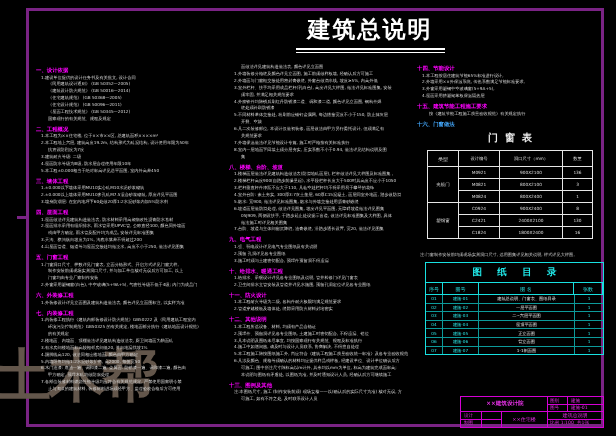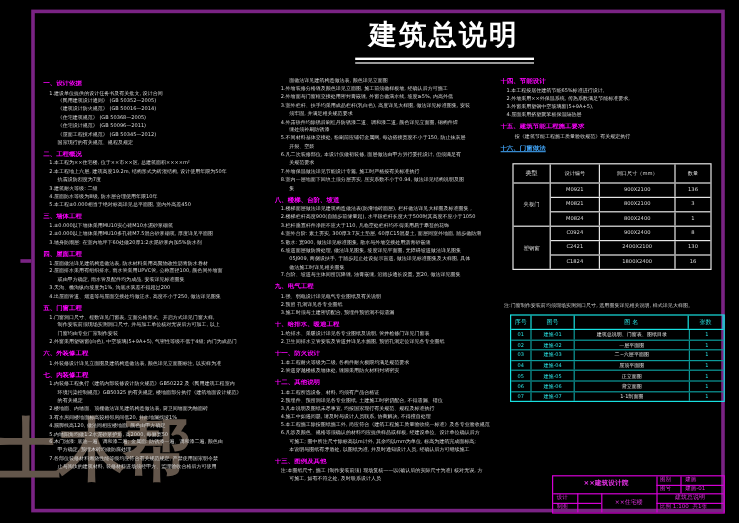--- a/index.html
+++ b/index.html
@@ -195,20 +195,21 @@
       <div class="it l">1.本工程按居住建筑节能65%标准进行设计,</div>
       <div class="it l">2.外墙采用××外保温系统, 传热系数满足节能标准要求,</div>
       <div class="it l">3.外窗采用塑钢中空玻璃窗(5+9A+5),</div>
       <div class="it l">4.屋面采用挤塑聚苯板保温隔热层</div>
       <div class="it h">十五、建筑节能工程施工要求</div>
       <div class="it i">按《建筑节能工程施工质量验收规范》有关规定执行</div>
       <div class="it h2">十六、门窗做法</div>
     </div>
 
   <div class="dw">
+    <div class="dw-title">门窗表</div>
     <div class="dw-table">
       <div class="dw-typecol">
         <div class="dw-typehead">类型</div>
 
       <div class="dw-typecell">夹板门</div>
           <div class="dw-typecell">塑钢窗</div>
         </div>
       <div class="dw-main">
         <div class="dw-row head">
           <div class="dw-c no">设计编号</div>
@@ -253,20 +254,21 @@
               <div class="dw-c qty">16</div>
             </div>
           </div>
       </div>
     </div>
   </div>
 
   <div class="dw-note">注:门窗制作安装前均须现场实测洞口尺寸, 选用图集详见相关说明, 样式详见大样图。</div>
 
   <div class="cat">
+    <div class="cat-title">图 纸 目 录</div>
     <div class="cat-row head">
       <div class="cat-c no">序号</div>
       <div class="cat-c code">图号</div>
       <div class="cat-c name">图  名</div>
       <div class="cat-c count">张数</div>
     </div>
     <div>
 
         <div class="cat-row">
           <div class="cat-c no">01</div>

